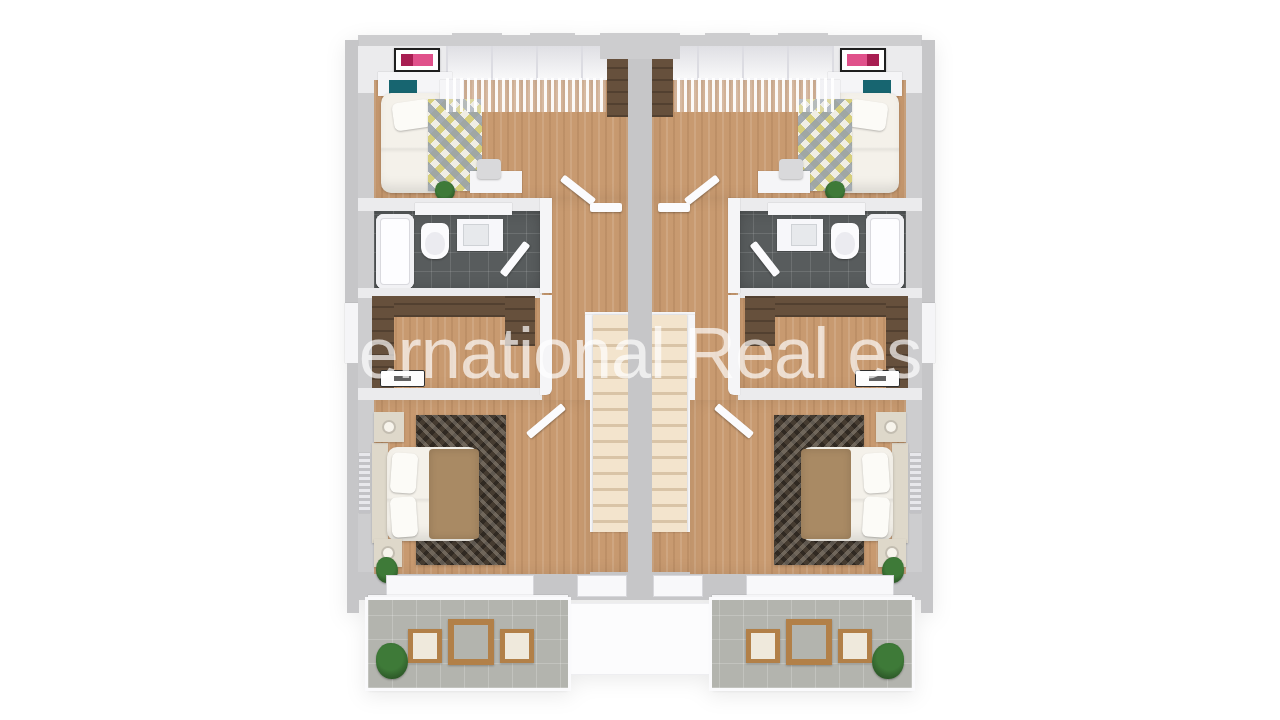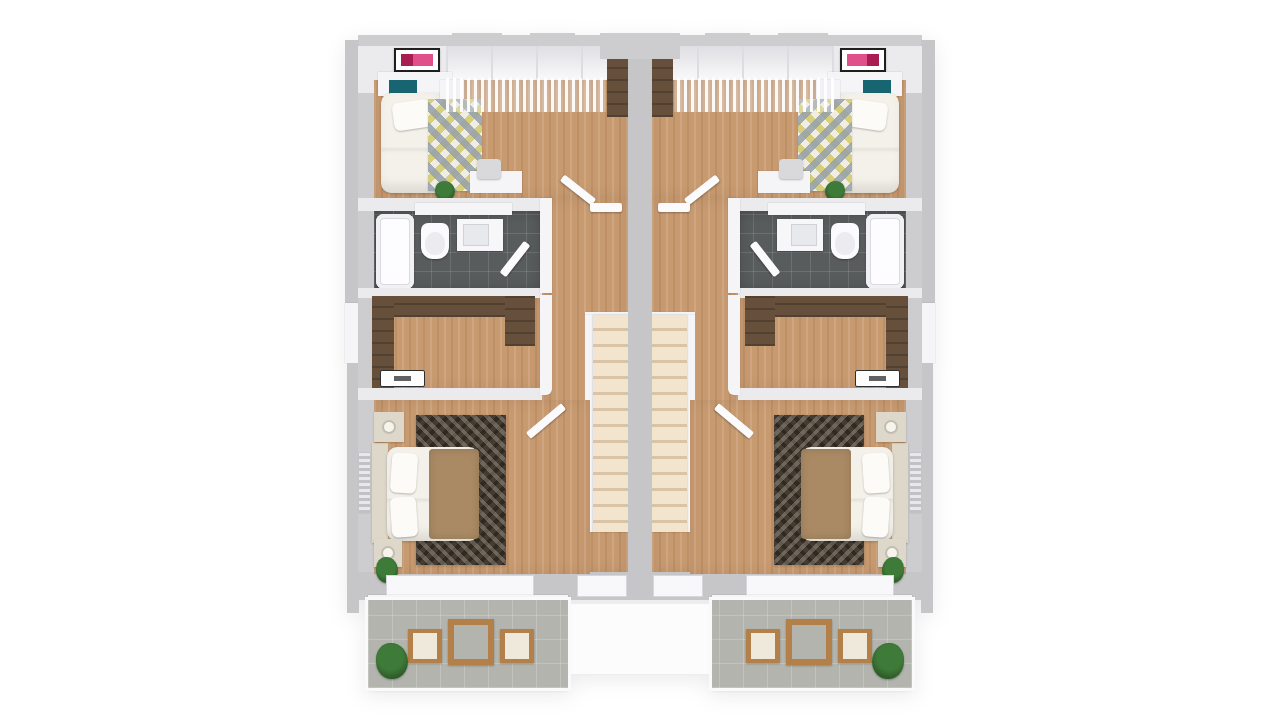--- a/index.html
+++ b/index.html
@@ -249,13 +249,14 @@
           <div class="seat"></div>
         </div>
       <div class="a plantc" style="left:31px;top:610px;width:32px;height:36px;"></div>
     </div>
 
     <div class="a gray partywall" style="left:283px;top:3px;width:24px;height:564px;"></div>
     <div class="a gray2 cap" style="left:255px;top:0;width:80px;height:26px;"></div>
     <div class="a" style="left:220px;top:570px;width:150px;height:72px;background:#fcfcfd;box-shadow:inset 0 0 0 1px #eeeef1;z-index:0;"></div>
   </div>
 
+  <div class="a watermark">ernational Real es</div>
 </div>
 
 </body></html>

